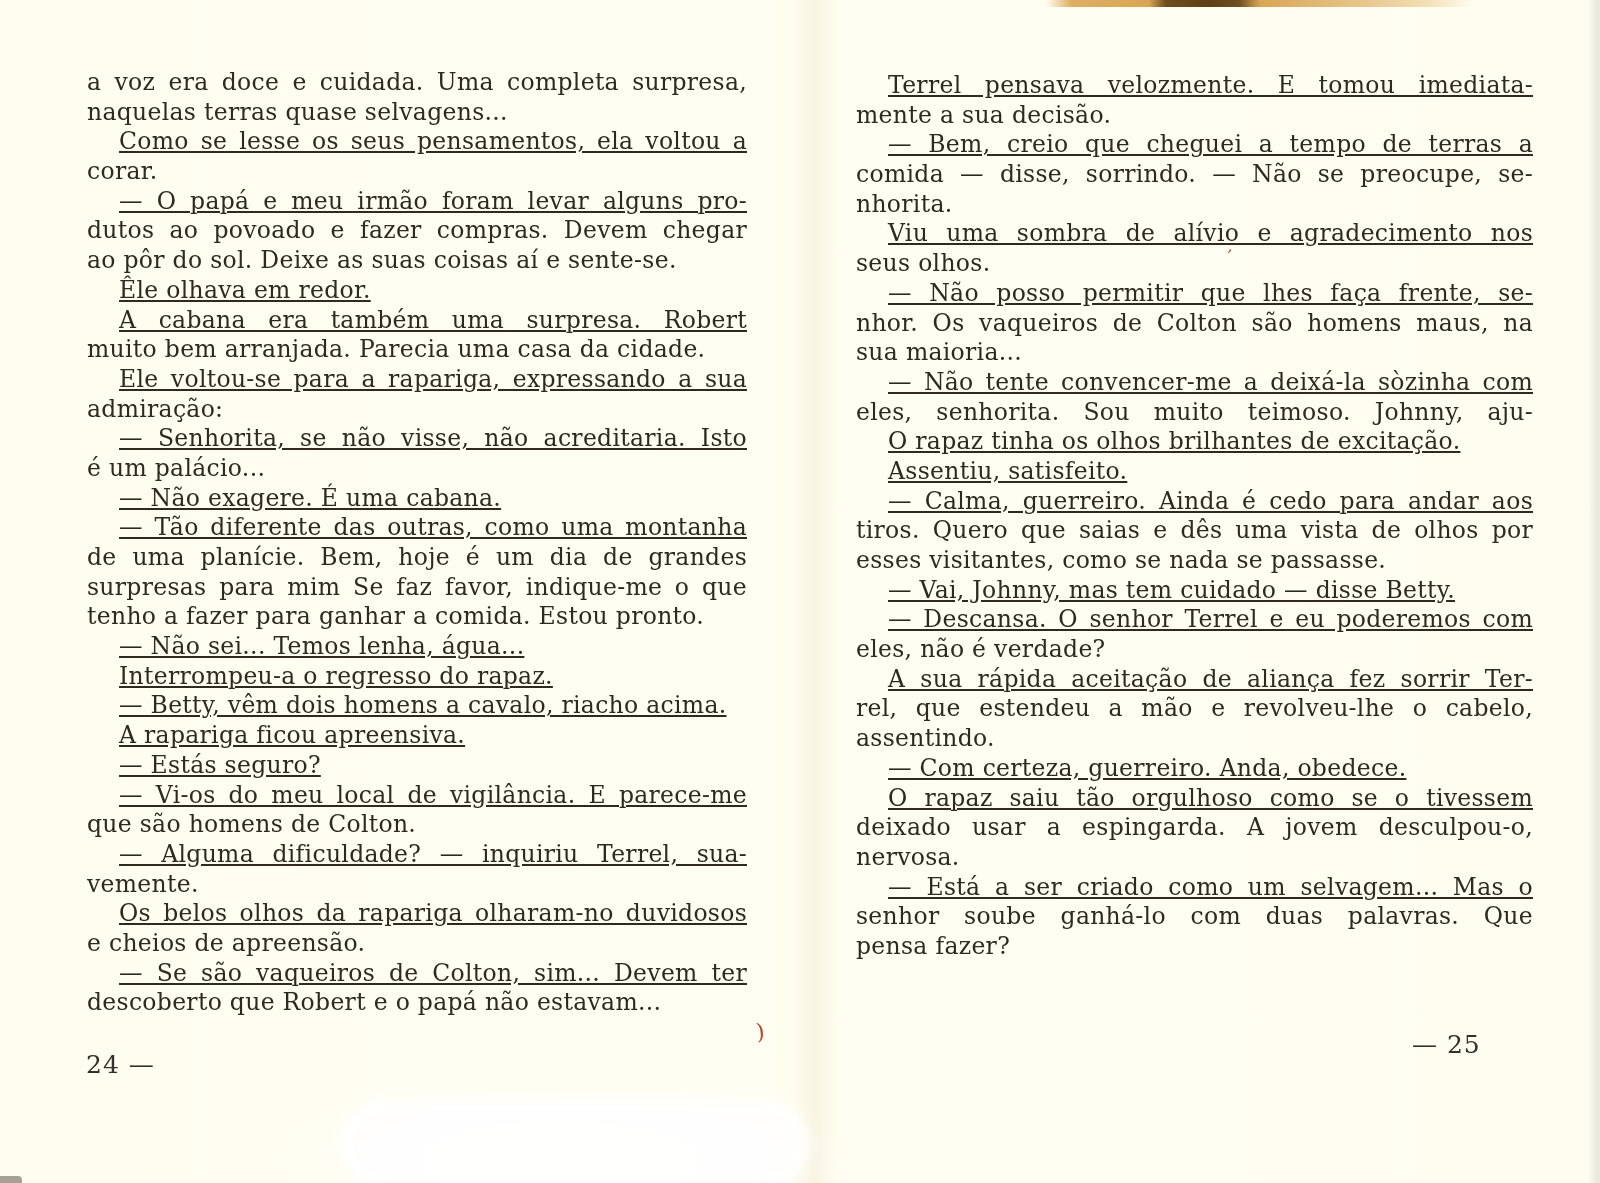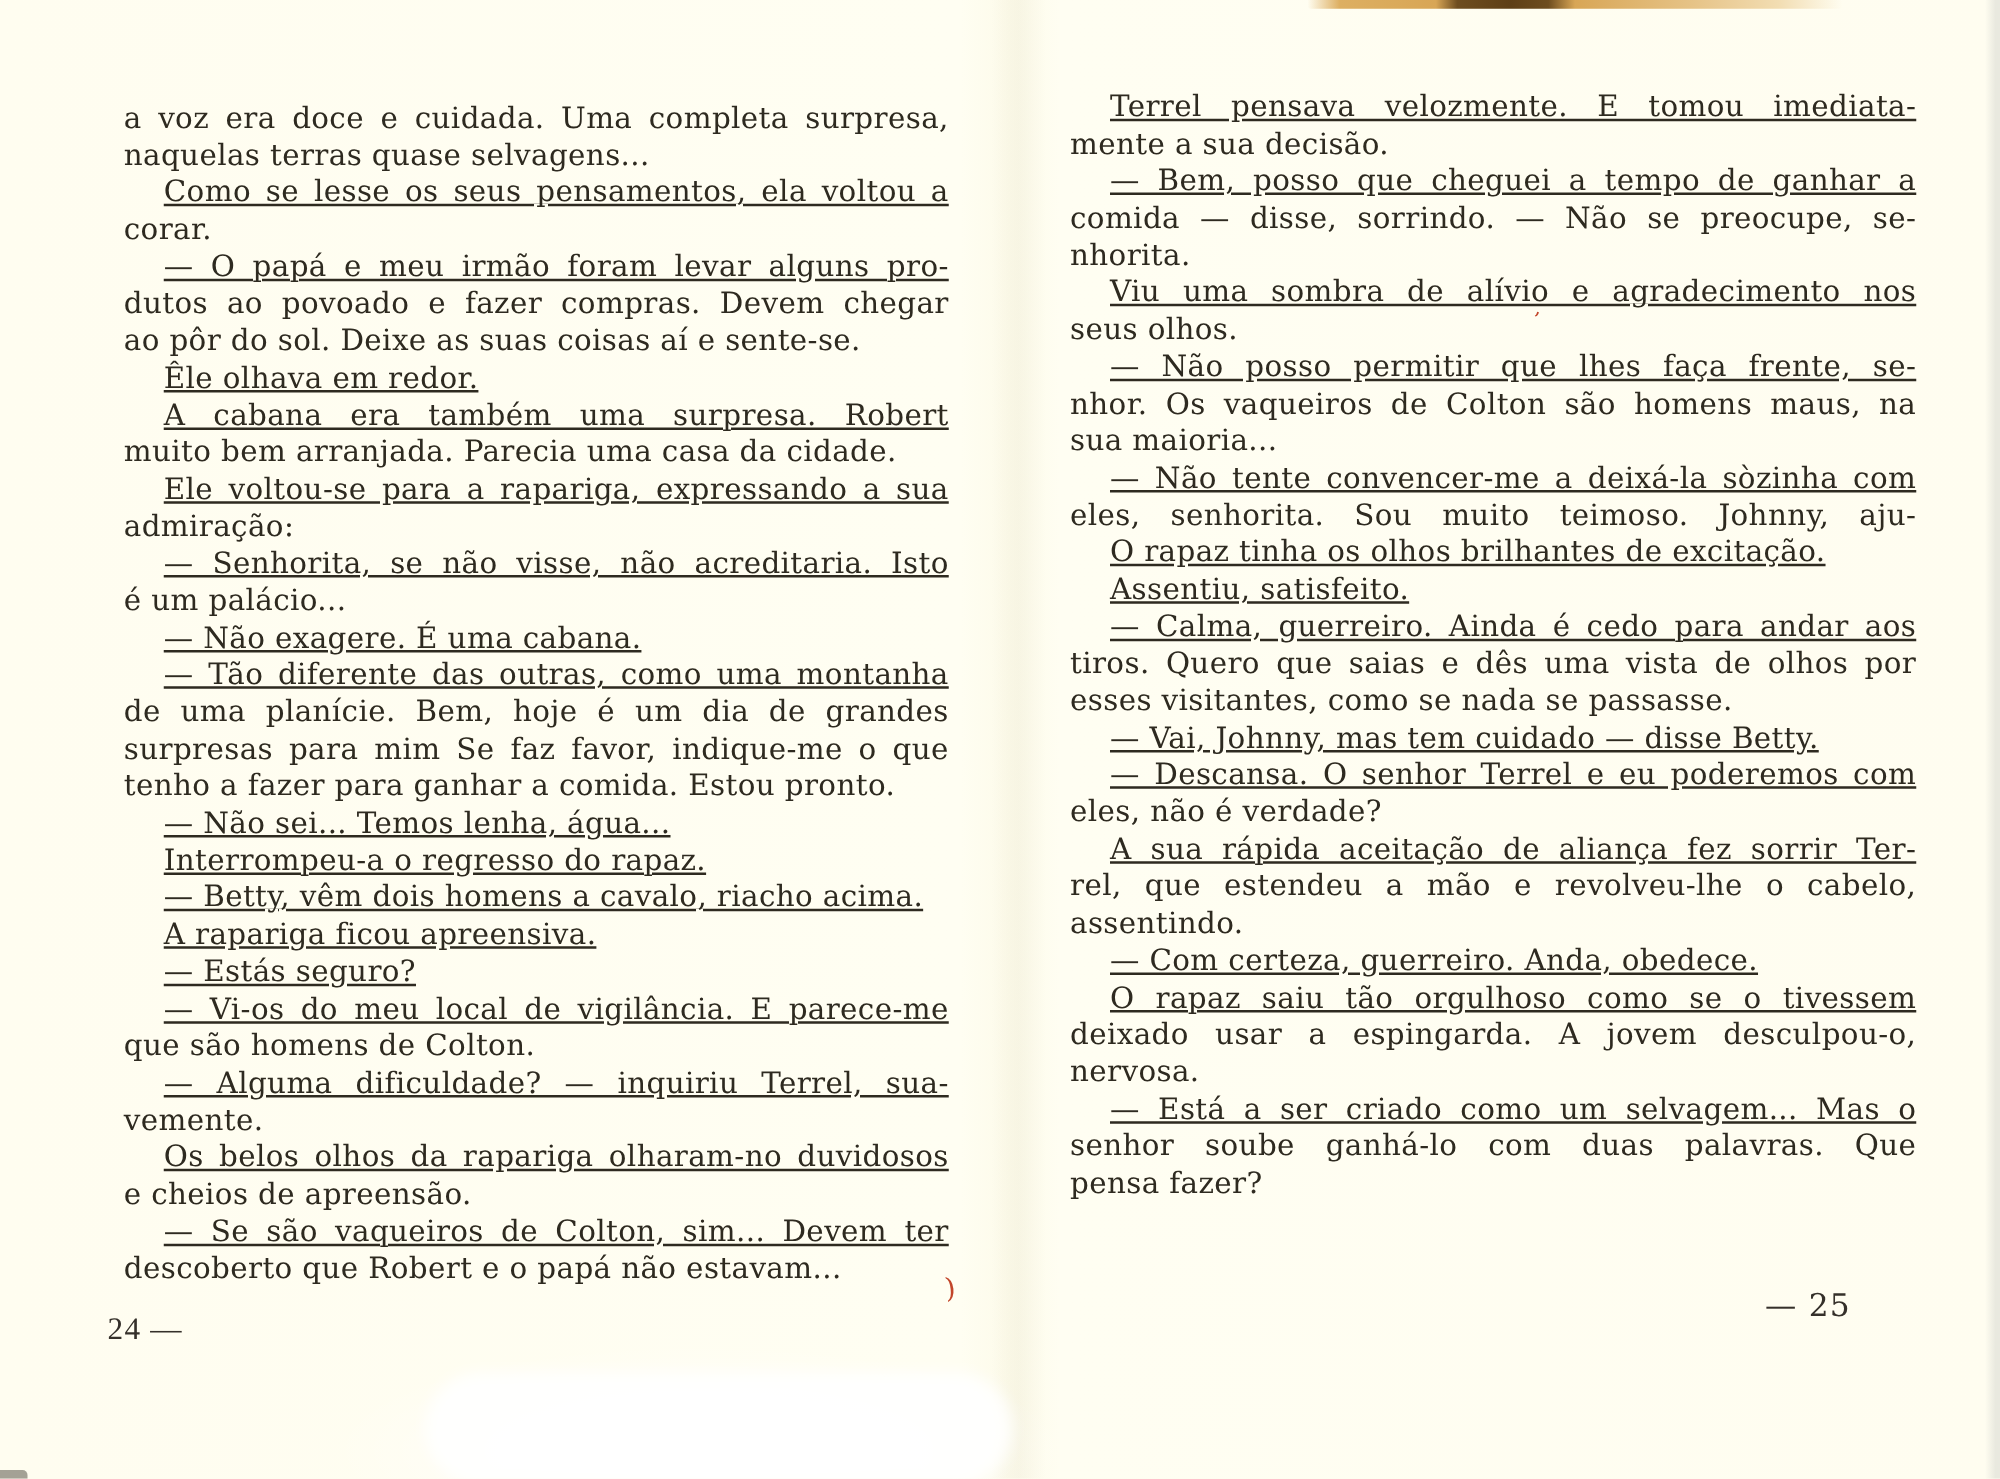--- a/index.html
+++ b/index.html
@@ -21,24 +21,23 @@
     color: #2E2A20;
   }
   
   .text-block {
     position: absolute;
     font-size: 23.5px;
     line-height: 29.7px;
     letter-spacing: 0.3px;
   }
   .text-block.left {
-    top: 80px;
+    top: 68px;
     left: 87px;
     width: 660px;
-    margin-left: 12px;
   }
   .text-block.right {
     top: 71px;
     left: 856px;
     width: 677px;
   }
   .line {
     text-align: justify;
     text-align-last: justify;
     white-space: normal;
@@ -46,21 +45,21 @@
   }
   .line.indent { padding-left: 32px; text-decoration: underline; }
   .line.last { text-align-last: left; }
   
   .folio {
     position: absolute;
     font-size: 25px;
     letter-spacing: 1px;
     color: #35302a;
   }
-  .folio-left { left: 86px; top: 1050px; font-family: Liberation Serif, serif; }
+  .folio-left { left: 86px; top: 1050px; }
   .folio-right { left: 1412px; top: 1030px; width: 110px; }
   
   .top-streak {
     position: absolute;
     left: 1046px; top: 0; width: 428px; height: 7px;
     background: linear-gradient(90deg,
       rgba(221,175,98,0) 0%,
       #DDAF62 6%,
       #D8A656 24%,
       #6E4D1F 28%,
@@ -151,21 +150,21 @@
       <div class="line indent">Os belos olhos da rapariga olharam-no duvidosos</div>
       <div class="line last">e cheios de apreensão.</div>
       <div class="line indent">— Se são vaqueiros de Colton, sim... Devem ter</div>
       <div class="line last">descoberto que Robert e o papá não estavam...</div>
     </div>
   <div class="folio folio-left">24 —</div>
 
   <div class="text-block right">
       <div class="line indent">Terrel pensava velozmente. E tomou imediata-</div>
       <div class="line last">mente a sua decisão.</div>
-      <div class="line indent">— Bem, posso que cheguei a tempo de ganhar a</div>
+      <div class="line indent">— Bem, creio que cheguei a tempo de terras a</div>
       <div class="line">comida — disse, sorrindo. — Não se preocupe, se-</div>
       <div class="line last">nhorita.</div>
       <div class="line indent">Viu uma sombra de alívio e agradecimento nos</div>
       <div class="line last">seus olhos.</div>
       <div class="line indent">— Não posso permitir que lhes faça frente, se-</div>
       <div class="line">nhor. Os vaqueiros de Colton são homens maus, na</div>
       <div class="line last">sua maioria...</div>
       <div class="line indent">— Não tente convencer-me a deixá-la sòzinha com</div>
       <div class="line">eles, senhorita. Sou muito teimoso. Johnny, aju-</div>
       <div class="line indent last">O rapaz tinha os olhos brilhantes de excitação.</div>

